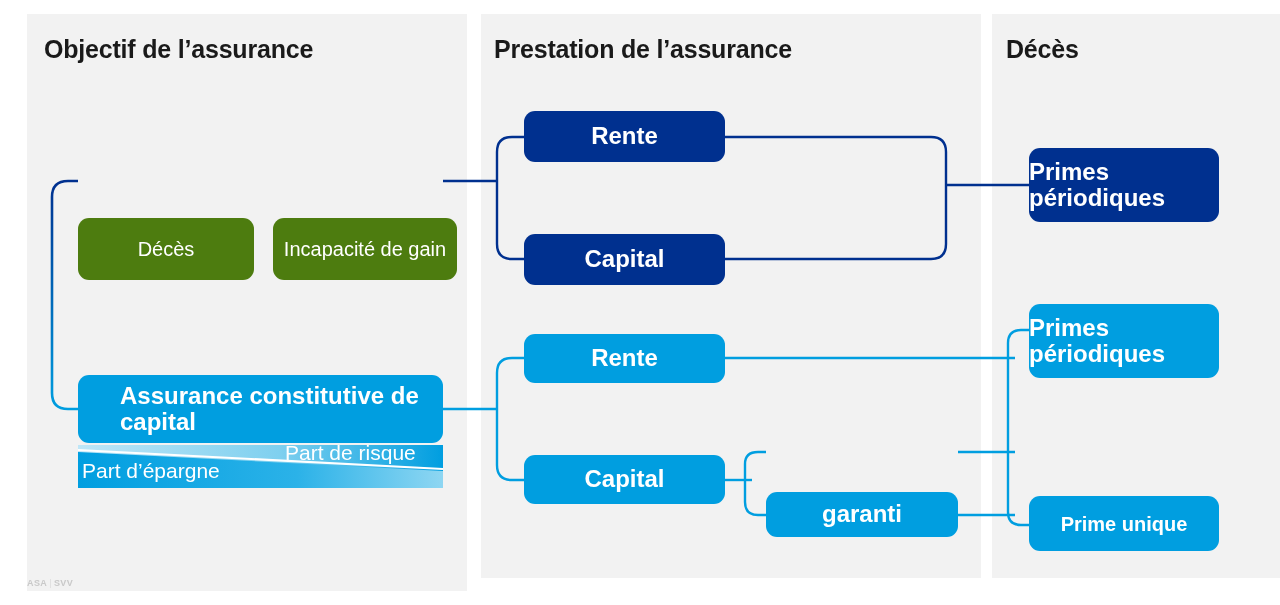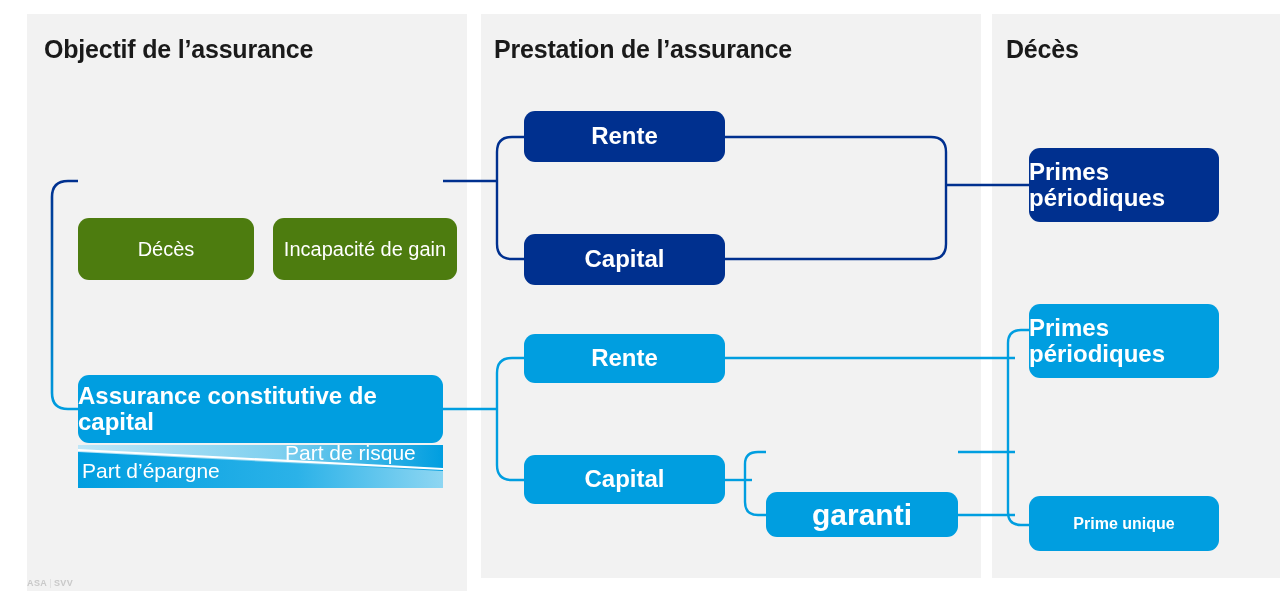--- a/index.html
+++ b/index.html
@@ -63,20 +63,21 @@
     font-size: 20px;
   }
   #box-incapacite {
     left: 259px; top: 218px; width: 184px; height: 62px;
     font-size: 20px;
     margin-left: 14px;
   }
   #box-constitutive {
     left: 78px; top: 375px; width: 365px; height: 68px;
     font-size: 24px;
+    padding-left: 42px;
   }
 
   
   #split-box {
     position: absolute;
     left: 78px; top: 445px; width: 365px; height: 43px;
     overflow: hidden;
   }
   #split-box svg { display: block; width: 100%; height: 100%; }
   .split-label {
@@ -87,31 +88,31 @@
   }
   #label-epargne { left: 4px;   top: 14px; }
   #label-risque  { left: 207px; top: -4px; }
 
   
   #box-rente-1   { left: 524px; top: 111px; width: 201px; height: 51px; font-size: 24px; }
   #box-capital-1 { left: 524px; top: 234px; width: 201px; height: 51px; font-size: 24px; }
   #box-rente-2   { left: 524px; top: 334px; width: 201px; height: 49px; font-size: 24px; }
   #box-capital-2 { left: 524px; top: 455px; width: 201px; height: 49px; font-size: 24px; }
   #box-fonds     { left: 766px; top: 430px; width: 192px; height: 45px; font-size: 21px; }
-  #box-garanti   { left: 766px; top: 492px; width: 192px; height: 45px; font-size: 30px; }
+  #box-garanti   { left: 766px; top: 492px; width: 192px; height: 45px; font-size: 24px; }
 
   
   #box-primes-1 {
     left: 1029px; top: 148px; width: 190px; height: 74px; font-size: 24px;
   }
   #box-primes-2 {
     left: 1029px; top: 304px; width: 190px; height: 74px; font-size: 24px;
   }
   #box-prime-unique {
-    left: 1029px; top: 496px; width: 190px; height: 55px; font-size: 16px;
+    left: 1029px; top: 496px; width: 190px; height: 55px; font-size: 20px;
   }
 
   
   #footer-logo {
     position: absolute;
     left: 27px; top: 578px;
     font-size: 9px;
     font-weight: bold;
     color: #c9c9c9;
     letter-spacing: 0.4px;

